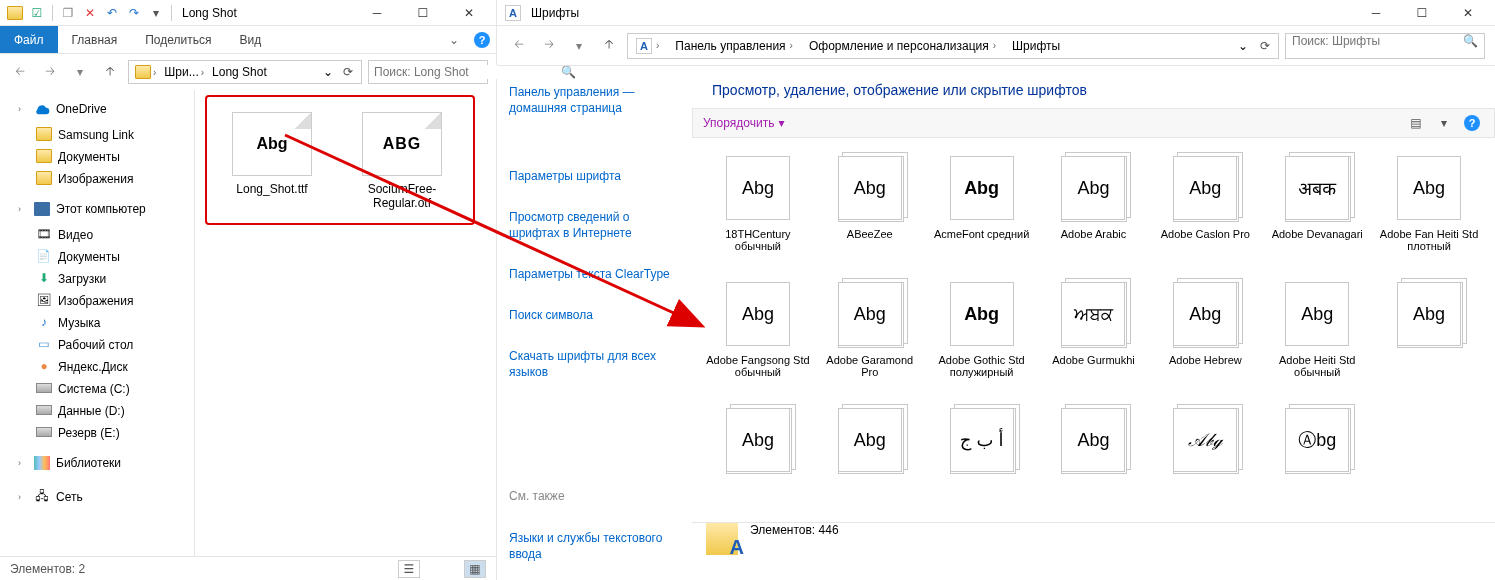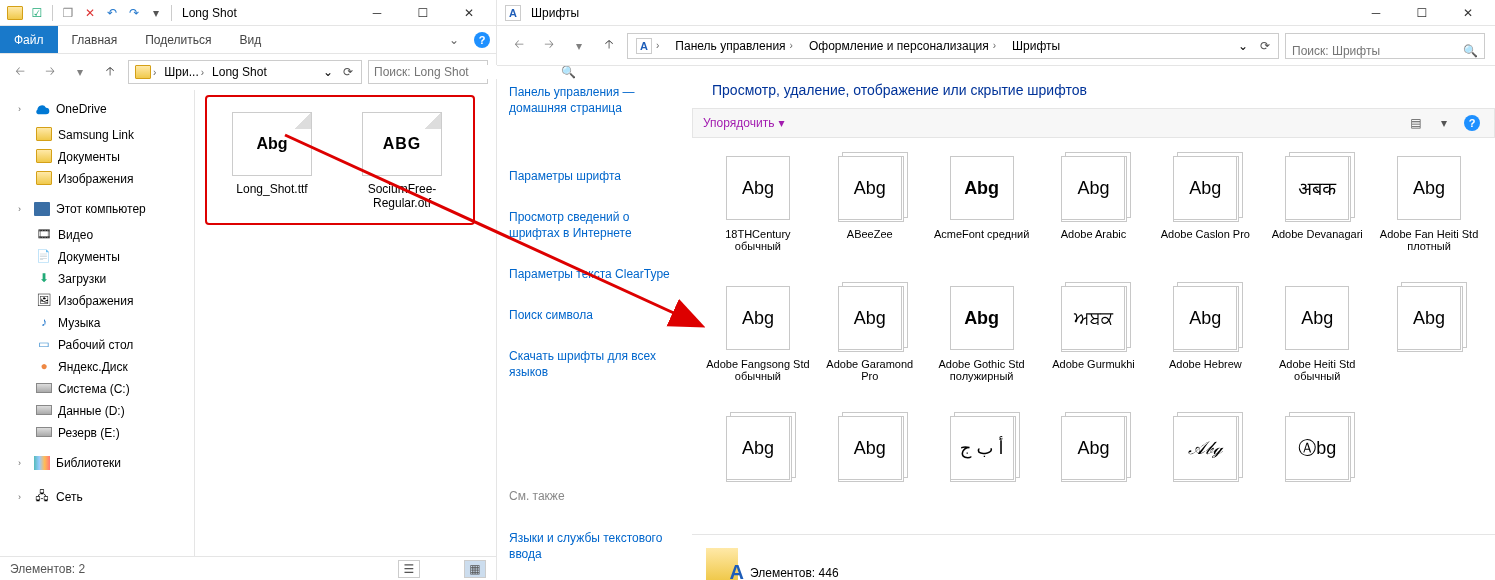--- a/index.html
+++ b/index.html
@@ -62,21 +62,21 @@
 
 .statusbar { height: 24px; border-top: 1px solid #e5e5e5; display: flex; align-items: center; padding: 0 10px; color: #555; font-size: 12px; gap: 42px; }
 .statusbar .spacer { flex: 1; }
 .statusbar .viewbtn { width: 22px; height: 18px; border: 1px solid #ccc; margin-left: 2px; display: flex; align-items: center; justify-content: center; }
 
 
 .addrbar2 { height: 40px; display: flex; align-items: center; padding: 0 10px; gap: 6px; border-bottom: 1px solid #e5e5e5; }
 .crumbbox { flex: 1; height: 26px; border: 1px solid #ccc; display: flex; align-items: center; padding: 0 2px; }
 .crumbseg { padding: 0 6px; display: flex; align-items: center; }
 .crumbseg .chev { margin: 0 4px; color: #666; font-size: 10px; }
-.searchbox2 { width: 200px; height: 26px; border: 1px solid #ccc; display: flex; align-items: flex-end; padding: 0 6px; color: #888; gap: 8px; }
+.searchbox2 { width: 200px; height: 26px; border: 1px solid #ccc; display: flex; align-items: flex-start; padding: 0 6px; color: #888; gap: 8px; }
 
 
 .rightbody { flex: 1; display: flex; overflow: hidden; }
 .sidepanel { width: 195px; padding: 14px 12px; display: flex; flex-direction: column; gap: 17px; }
 .sidepanel a { color: #0066cc; text-decoration: none; display: block; line-height: 16px; padding: 4px 0; }
 .sidepanel .seealso { margin-top: auto; color: #888; padding: 6px 0; }
 
 .mainarea { flex: 1; display: flex; flex-direction: column; overflow: hidden; }
 .mainheader { padding: 16px 20px 10px; color: #003399; font-size: 14px; }
 .toolbar2 { height: 30px; background: #f7f7f7; border: 1px solid #e5e5e5; display: flex; align-items: center; padding: 0 10px; margin: 0 0 10px 0; }
@@ -88,21 +88,21 @@
 .fontitem { display: flex; flex-direction: column; align-items: center; gap: 4px; }
 .fontthumb { width: 72px; height: 72px; position: relative; display: flex; align-items: center; justify-content: center; background: #fff; }
 .fontthumb.stack::before, .fontthumb.stack::after { content: ""; position: absolute; width: 64px; height: 64px; border: 1px solid #c8c8c8; background: #fff; }
 .fontthumb.stack::before { top: 0; left: 8px; }
 .fontthumb.stack::after { top: 4px; left: 4px; }
 .fontthumb .page { position: relative; z-index: 2; width: 64px; height: 64px; border: 1px solid #c8c8c8; background: #fff; display: flex; align-items: center; justify-content: center; }
 .fontthumb.single .page { position: static; }
 .fontthumb .prev { font-size: 18px; }
 .fontlabel { text-align: center; font-size: 11px; color: #000; min-height: 28px; }
 
-.rstatusbar { height: 46px; border-top: 1px solid #e5e5e5; display: flex; align-items: flex-end; padding: 0 14px; gap: 12px; }
+.rstatusbar { height: 58px; border-top: 1px solid #e5e5e5; display: flex; align-items: flex-start; padding: 0 14px; gap: 12px; }
 .bigfonticon { width: 32px; height: 32px; background: linear-gradient(#ffe9a8, #f0c94b); position: relative; }
 .bigfonticon::after { content: "A"; position: absolute; right: -6px; bottom: -4px; font-size: 20px; color: #1e5db8; font-weight: bold; }
 
 
 .arrow-svg { position: absolute; left: 280px; top: 130px; width: 430px; height: 230px; z-index: 50; pointer-events: none; }
 
 
 .cloud-icon { width: 16px; height: 12px; display: inline-block; }
 .pc-icon { width: 16px; height: 14px; background: #3a6ea5; border-radius: 1px; display: inline-block; }
 .drive-icon { width: 16px; height: 10px; background: linear-gradient(#ddd,#aaa); border: 1px solid #888; display: inline-block; }

